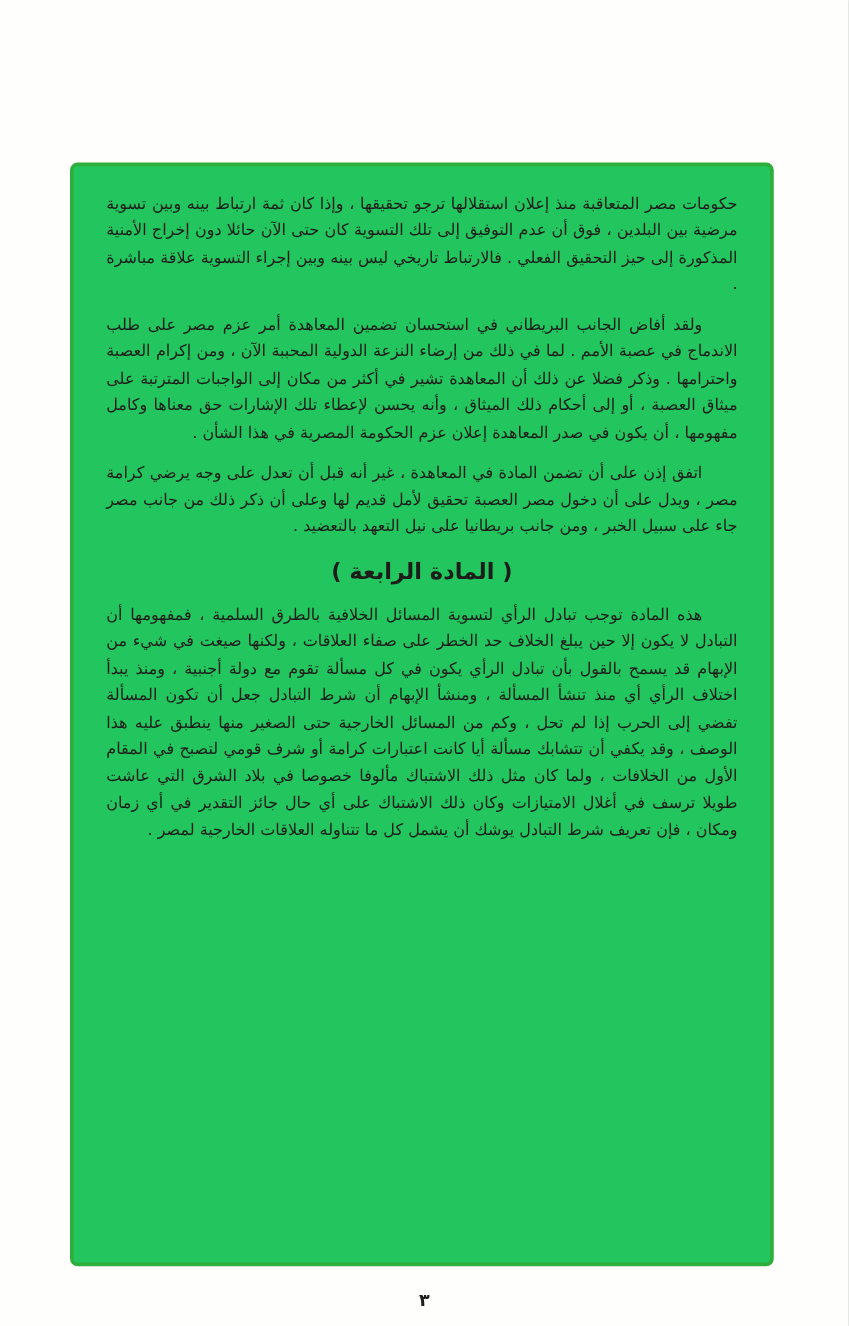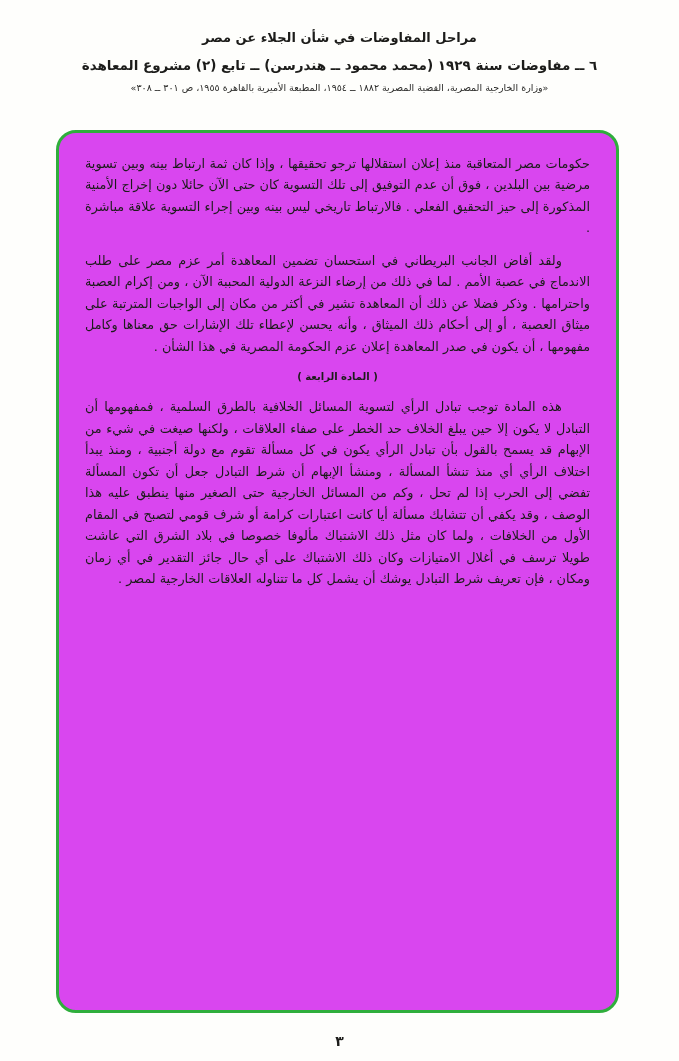--- a/index.html
+++ b/index.html
@@ -38,65 +38,61 @@
     font-size: 9.5px;
     color: #2a2a28;
   }
   .green-box {
     position: absolute;
     top: 130px;
     right: 60px;
     left: 56px;
     bottom: 48px;
     border: 3px solid #2fae3c;
-    border-radius: 20px;
+    border-radius: 6px;
     box-sizing: border-box;
     padding: 20px 26px 16px 26px;
-    background: #d946ef;
+    background: #22c55e;
   }
   .green-box p {
     margin: 0 0 11px 0;
     font-size: 12.8px;
     line-height: 1.68;
     text-align: justify;
     text-indent: 2.2em;
   }
   .green-box p.first {
     text-indent: 0;
   }
   .section-heading {
     text-align: center;
     font-weight: bold;
-    font-size: 10px;
+    font-size: 18px;
     margin: 14px 0 14px 0;
   }
   .page-number {
     position: absolute;
     bottom: 12px;
     left: 0;
     width: 100%;
     text-align: center;
     font-size: 14px;
     font-weight: bold;
     color: #1c1c1a;
   }
 </style>
 </head>
 <body>
 
 <div class="page">
 
-  <header class="doc-header">
-    <div class="h-title">مراحل المفاوضات في شأن الجلاء عن مصر</div>
-    <div class="h-subtitle">٦ ــ مفاوضات سنة ١٩٢٩ (محمد محمود ــ هندرسن) ــ تابع (٢) مشروع المعاهدة</div>
-    <div class="h-source">«وزارة الخارجية المصرية، القضية المصرية ١٨٨٢ ــ ١٩٥٤، المطبعة الأميرية بالقاهرة ١٩٥٥، ص ٣٠١ ــ ٣٠٨»</div>
-  </header>
 
   <div class="green-box">
     <p class="first">حكومات مصر المتعاقبة منذ إعلان استقلالها ترجو تحقيقها ، وإذا كان ثمة ارتباط بينه وبين تسوية مرضية بين البلدين ، فوق أن عدم التوفيق إلى تلك التسوية كان حتى الآن حائلا دون إخراج الأمنية المذكورة إلى حيز التحقيق الفعلي . فالارتباط تاريخي ليس بينه وبين إجراء التسوية علاقة مباشرة .</p>
     <p>ولقد أفاض الجانب البريطاني في استحسان تضمين المعاهدة أمر عزم مصر على طلب الاندماج في عصبة الأمم . لما في ذلك من إرضاء النزعة الدولية المحببة الآن ، ومن إكرام العصبة واحترامها . وذكر فضلا عن ذلك أن المعاهدة تشير في أكثر من مكان إلى الواجبات المترتبة على ميثاق العصبة ، أو إلى أحكام ذلك الميثاق ، وأنه يحسن لإعطاء تلك الإشارات حق معناها وكامل مفهومها ، أن يكون في صدر المعاهدة إعلان عزم الحكومة المصرية في هذا الشأن .</p>
+    <p>اتفق إذن على أن تضمن المادة في المعاهدة ، غير أنه قبل أن تعدل على وجه يرضي كرامة مصر ، ويدل على أن دخول مصر العصبة تحقيق لأمل قديم لها وعلى أن ذكر ذلك من جانب مصر جاء على سبيل الخبر ، ومن جانب بريطانيا على نيل التعهد بالتعضيد .</p>
     <div class="section-heading">( المادة الرابعة )</div>
     <p>هذه المادة توجب تبادل الرأي لتسوية المسائل الخلافية بالطرق السلمية ، فمفهومها أن التبادل لا يكون إلا حين يبلغ الخلاف حد الخطر على صفاء العلاقات ، ولكنها صيغت في شيء من الإبهام قد يسمح بالقول بأن تبادل الرأي يكون في كل مسألة تقوم مع دولة أجنبية ، ومنذ يبدأ اختلاف الرأي أي منذ تنشأ المسألة ، ومنشأ الإبهام أن شرط التبادل جعل أن تكون المسألة تفضي إلى الحرب إذا لم تحل ، وكم من المسائل الخارجية حتى الصغير منها ينطبق عليه هذا الوصف ، وقد يكفي أن تتشابك مسألة أيا كانت اعتبارات كرامة أو شرف قومي لتصبح في المقام الأول من الخلافات ، ولما كان مثل ذلك الاشتباك مألوفا خصوصا في بلاد الشرق التي عاشت طويلا ترسف في أغلال الامتيازات وكان ذلك الاشتباك على أي حال جائز التقدير في أي زمان ومكان ، فإن تعريف شرط التبادل يوشك أن يشمل كل ما تتناوله العلاقات الخارجية لمصر .</p>
   </div>
 
   <div class="page-number">٣</div>
 
 </div>
 
 </body></html>

